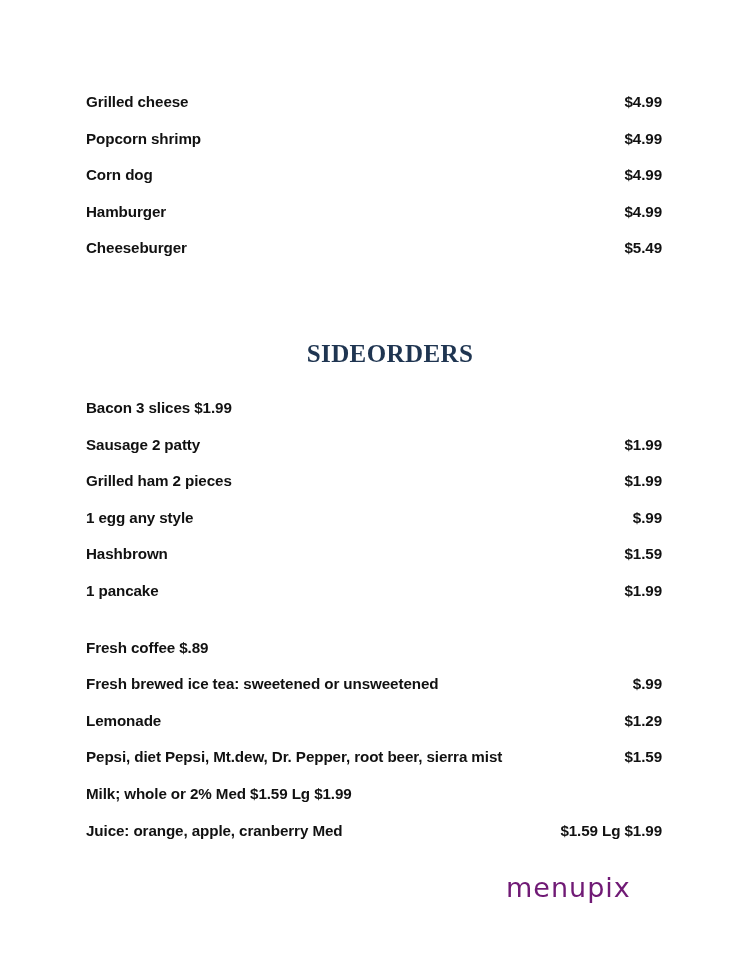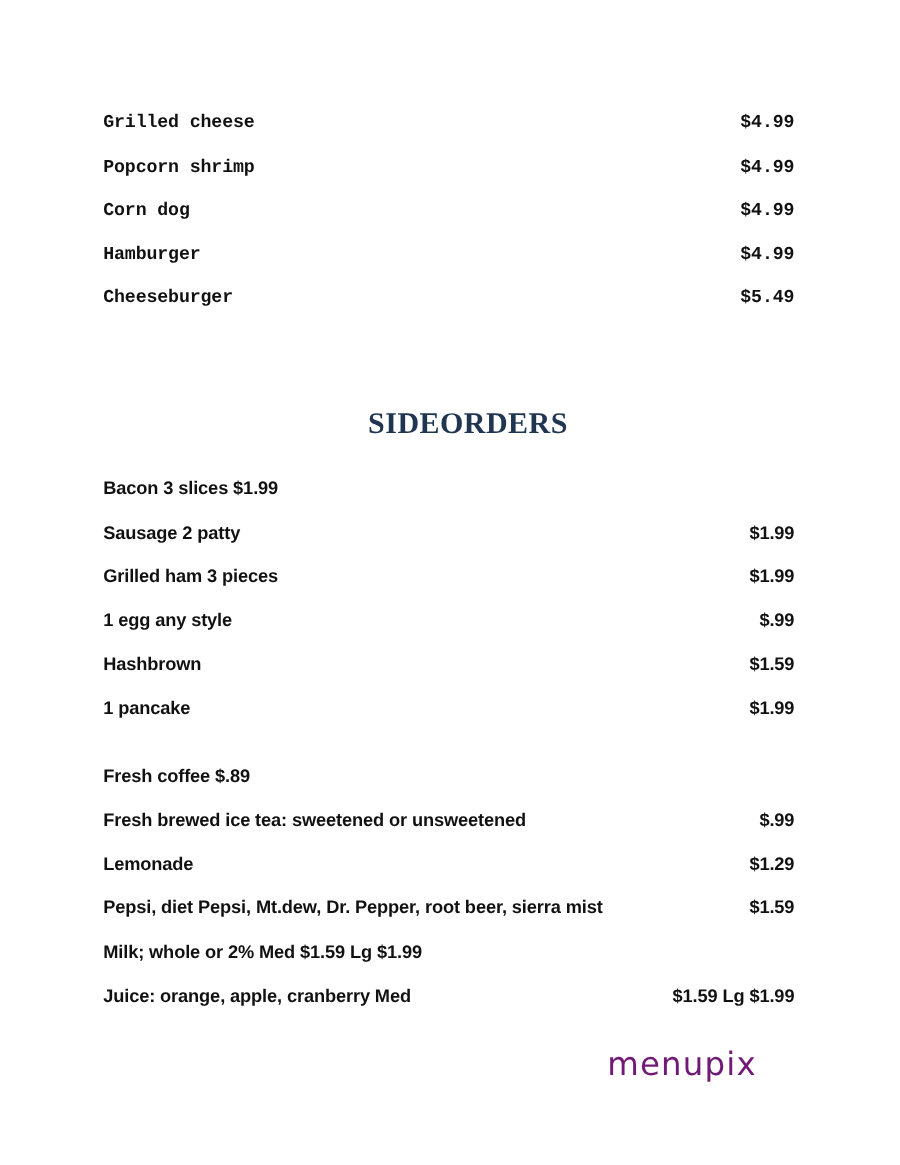--- a/index.html
+++ b/index.html
@@ -45,21 +45,21 @@
 
   .heading-block-sideorders { padding-top: 58px; padding-bottom: 0; }
   .heading-block-beverages  { padding-top: 54px; padding-bottom: 0; }
 
   
   .items {
     list-style: none;
     margin: 0;
     padding: 0;
   }
-  .items.first-group { margin-top: 0; font-family: Liberation Mono, monospace; }
+  .items.first-group { margin-top: 0; }
   .items.side-group  { margin-top: 24px; }
   .items.bev-group   { margin-top: 20px; }
 
   .menu-row {
     display: flex;
     align-items: baseline;
     width: 576px;
     height: 36.6px;
     font-size: 15.2px;
     font-weight: bold;
@@ -172,21 +172,21 @@
       <li class="menu-row plain">
         <span class="row-name">Bacon 3 slices $1.99</span>
 
       </li>
       <li class="menu-row">
         <span class="row-name">Sausage 2 patty</span>
         <span class="leader"></span>
         <span class="row-price"> $1.99</span>
       </li>
       <li class="menu-row">
-        <span class="row-name">Grilled ham 3 pieces</span>
+        <span class="row-name">Grilled ham 2 pieces</span>
         <span class="leader split">
             <span class="leader-tail">………</span>
           </span>
         <span class="row-price">$1.99</span>
       </li>
       <li class="menu-row">
         <span class="row-name">1 egg any style</span>
         <span class="leader split">
             <span class="leader-tail">…….</span>
           </span>

